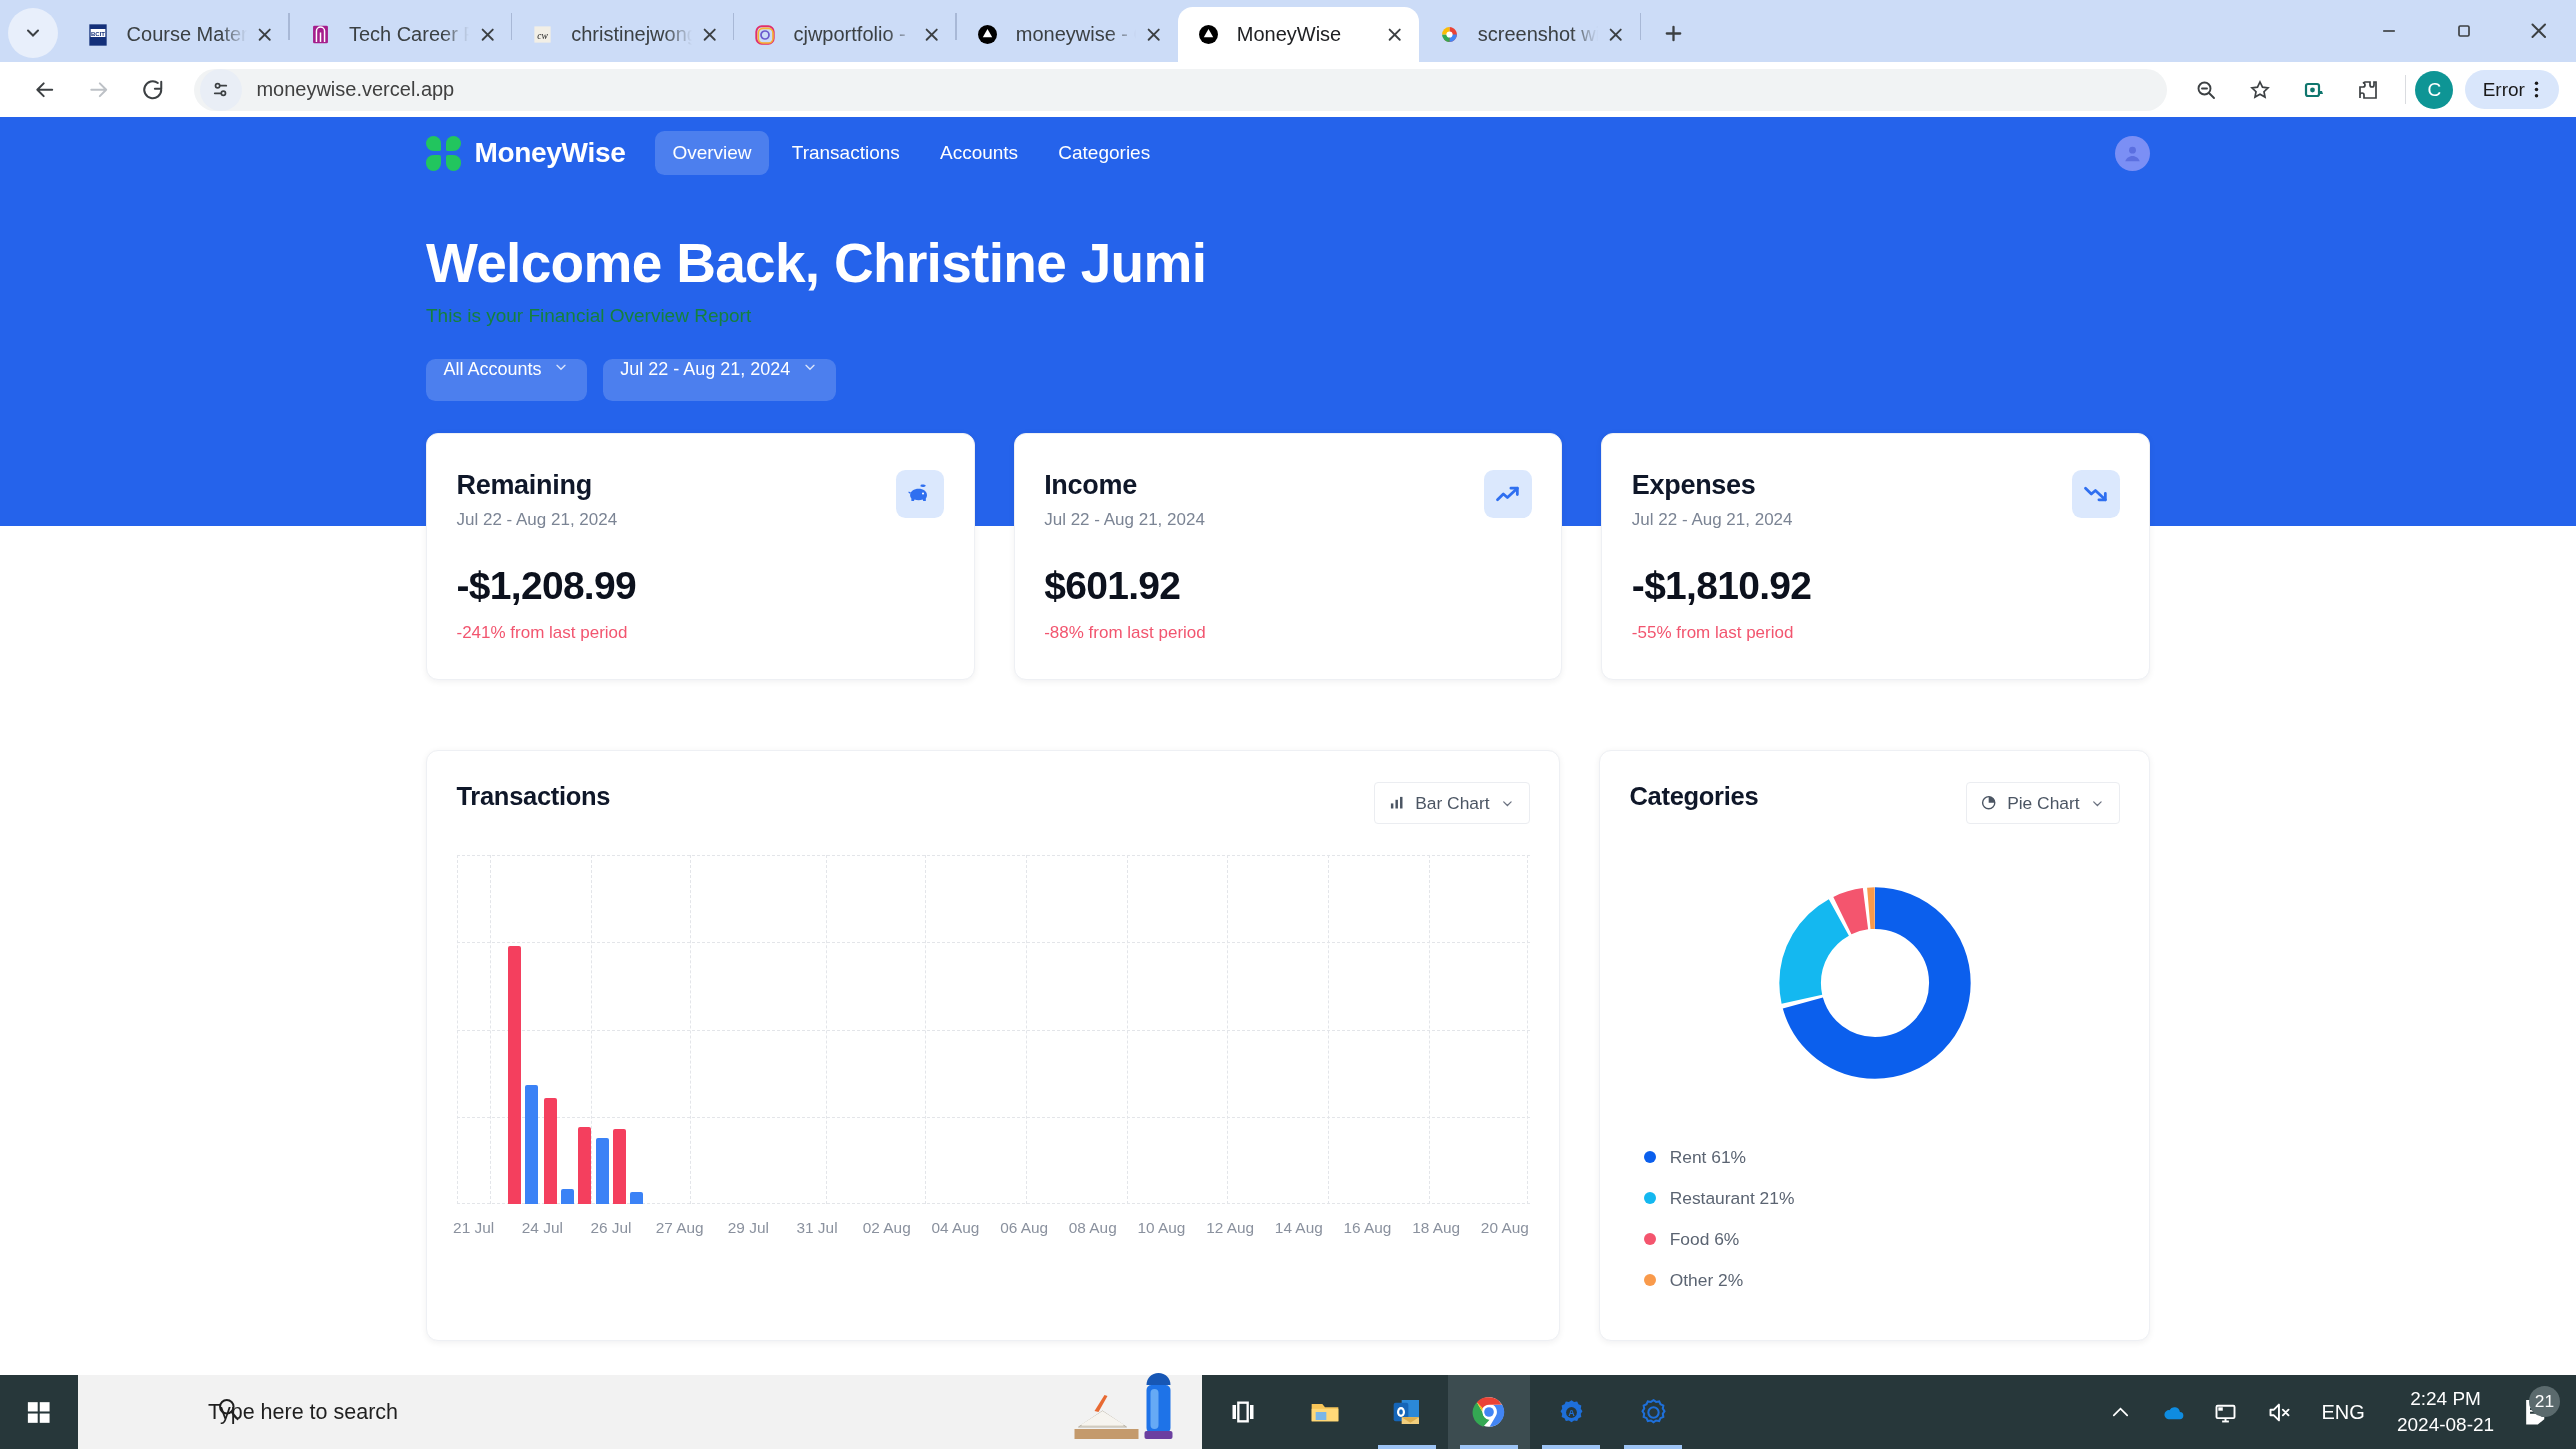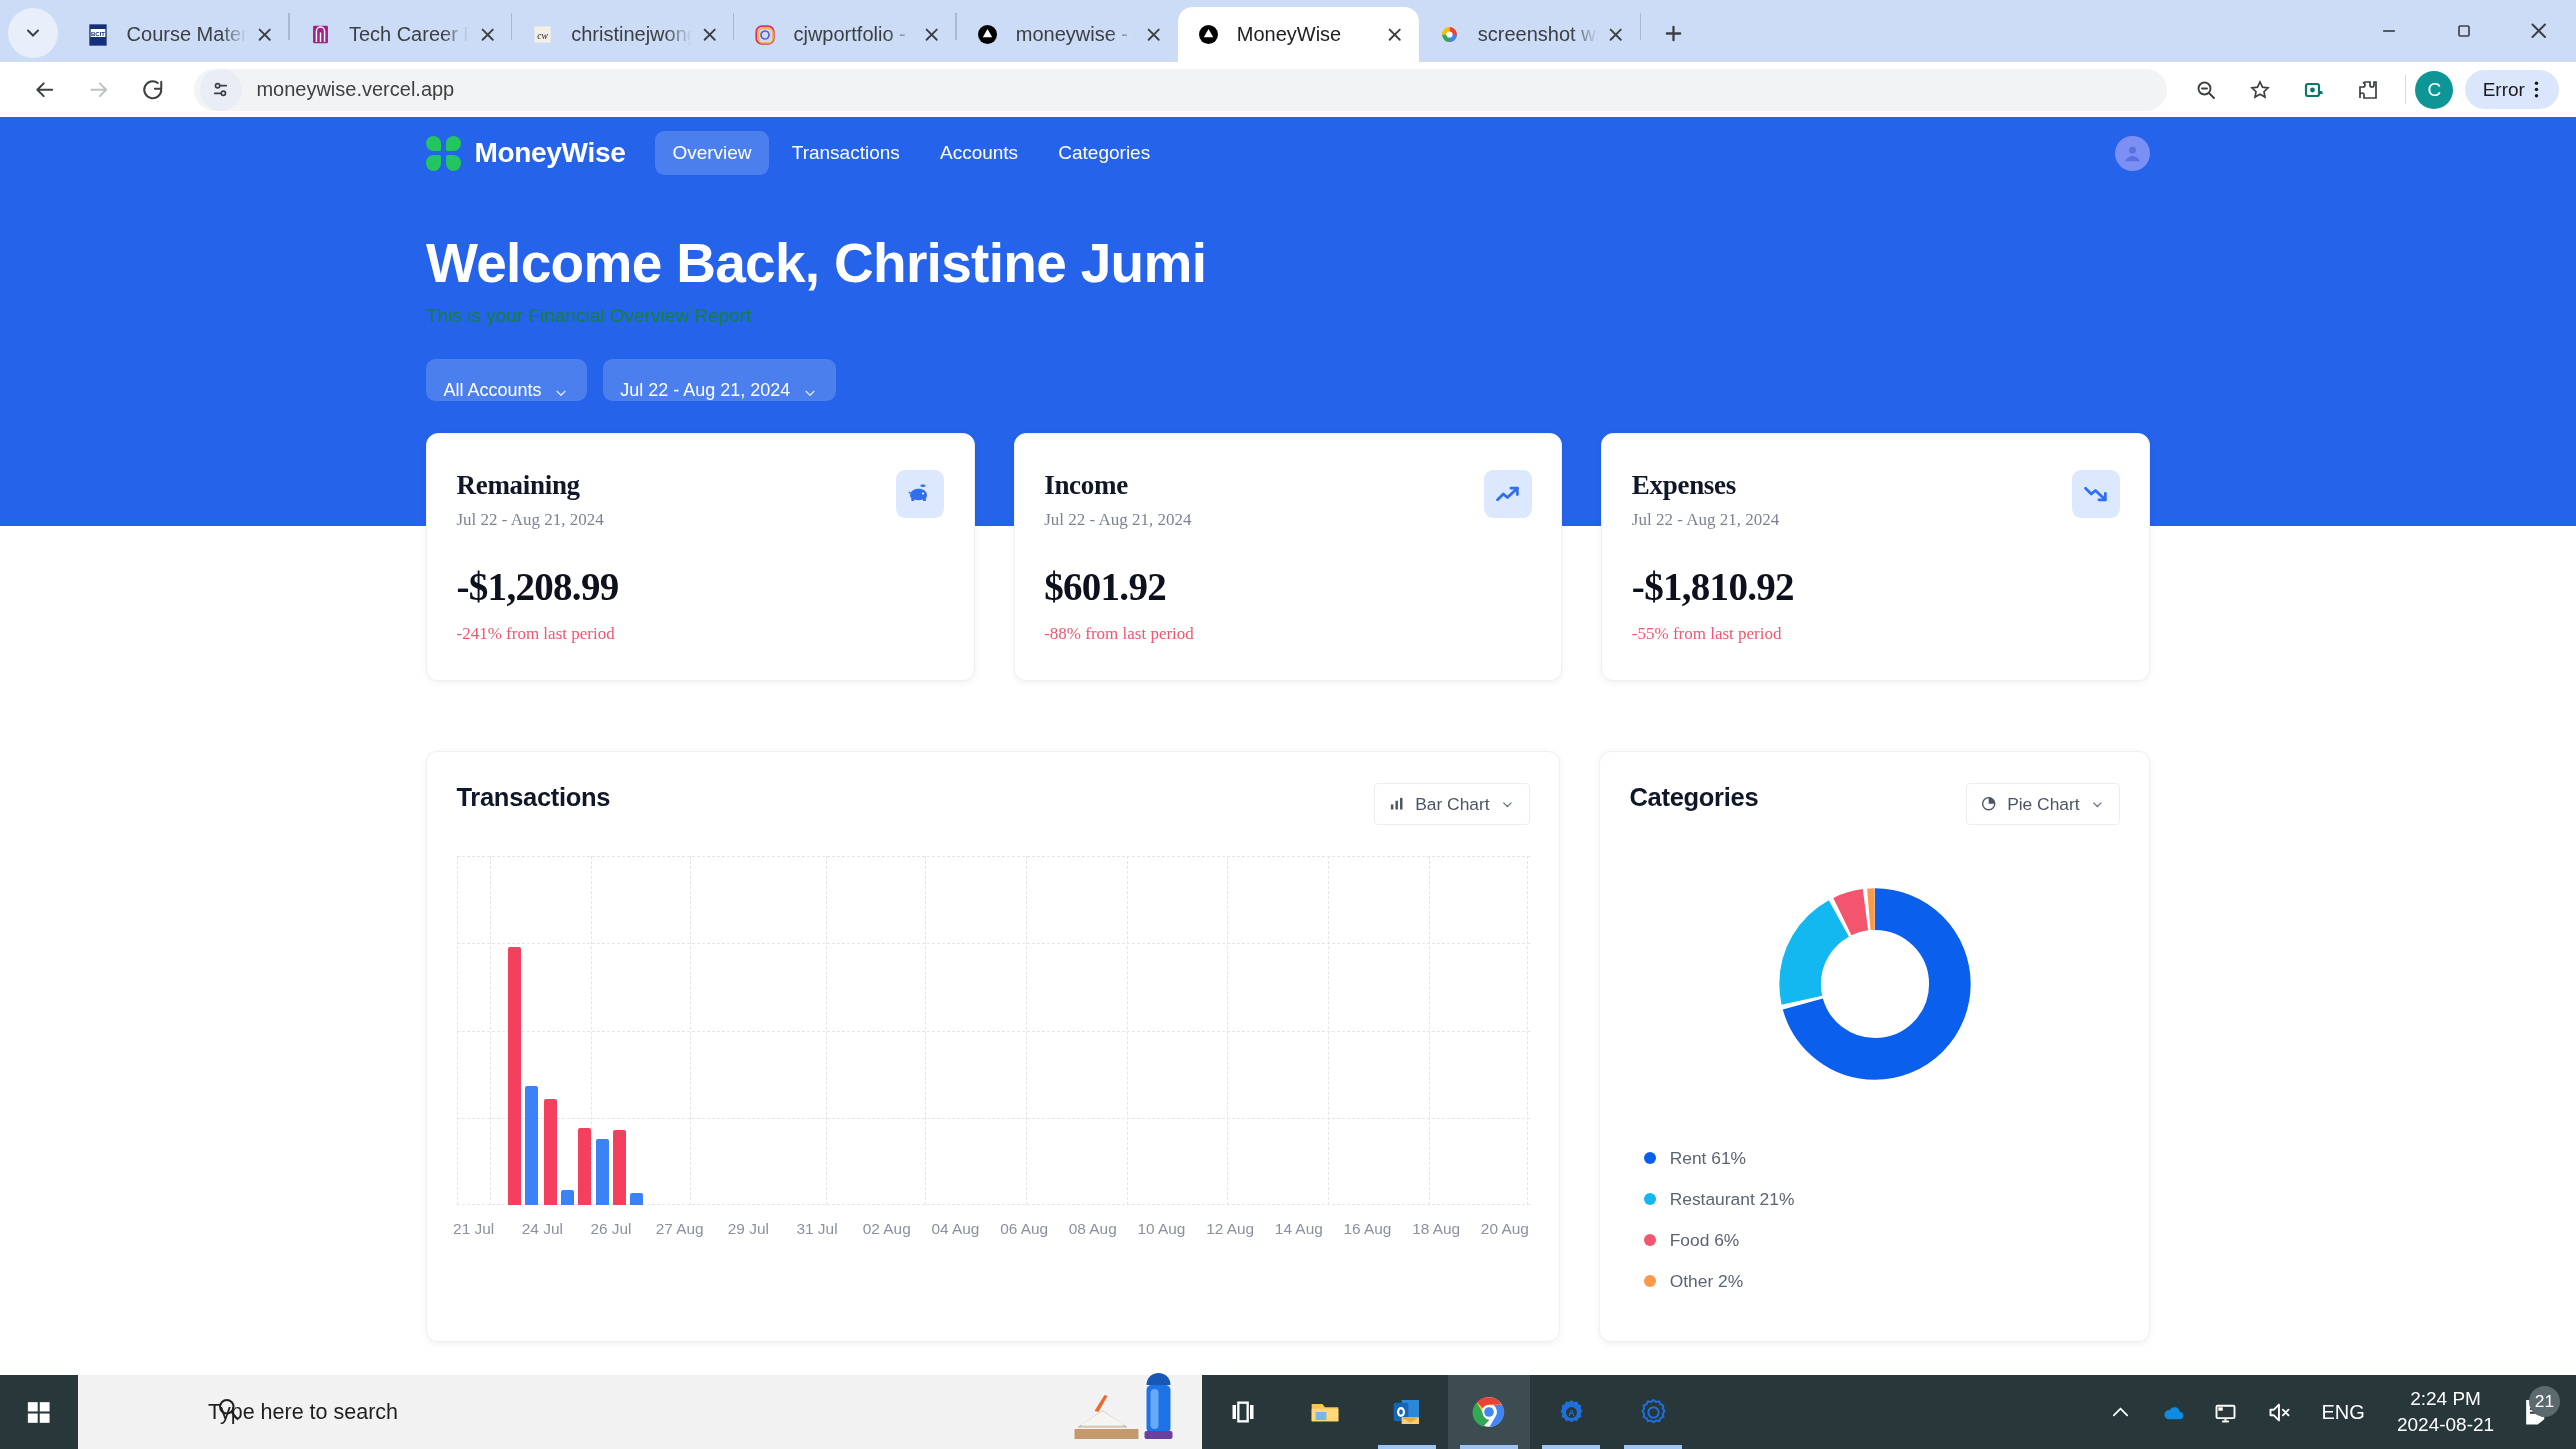--- a/index.html
+++ b/index.html
@@ -77,27 +77,27 @@
   .navlinks { display: flex; align-items: center; gap: 5.4px; }
   .navlink { color: #fff; font-size: 19px; padding: 10.7px 17.4px; border-radius: 9.4px; cursor: pointer; white-space: nowrap; }
   .navlink.active { background: rgba(255,255,255,0.18); }
   .nav-avatar { margin-left: auto; width: 35px; height: 35px; border-radius: 17.4px; background: #7b8ff5; display:flex;align-items:center;justify-content:center; cursor:pointer; flex:0 0 auto;}
 
   .welcome { color: #fff; font-size: 55px; font-weight: bold; letter-spacing: -0.7px; margin-top: 42px; }
   .subtitle { color: #15803d; font-size: 19px; margin-top: 10px; }
   .filters { display: flex; gap: 16px; margin-top: 32px; }
   .filter-btn {
     background: rgba(255,255,255,0.18); border-radius: 9.4px; height: 42px;
-    display: flex; align-items: flex-end; padding: 0 17.4px; cursor: pointer;
+    display: flex; align-items: flex-start; padding: 0 17.4px; cursor: pointer;
   }
   .filter-btn span { color: #fff; font-size: 18px; white-space: nowrap; }
   .filter-btn .cv { margin-left: 12px; display:flex;align-items:center; }
 
   
-  .cards { display: flex; gap: 39px; margin-top: 32px; font-family: Liberation Serif, serif; }
+  .cards { display: flex; gap: 39px; margin-top: 32px; }
   .card {
     flex: 1 1 0; background: #fff; border: 1.3px solid #eef0f4; border-radius: 12px;
     box-shadow: 0 1.3px 6.7px rgba(16,24,40,0.06); padding: 36px 29.5px 36px 29.5px;
   }
   .card-top { display: flex; align-items: flex-start; }
   .card-title { font-size: 27px; font-weight: bold; color: #0f1729; letter-spacing: -0.3px; }
   .card-range { font-size: 17px; color: #7b8494; margin-top: 9.4px; }
   .card-icon { margin-left: auto; width: 48px; height: 48px; border-radius: 9.4px; background: #dbe8fd; display:flex;align-items:center;justify-content:center; flex:0 0 auto;}
   .card-val { font-size: 39px; font-weight: bold; color: #0c111d; margin-top: 34px; letter-spacing: -0.7px; }
   .card-delta { font-size: 17px; color: #f2556f; margin-top: 14.8px; }

